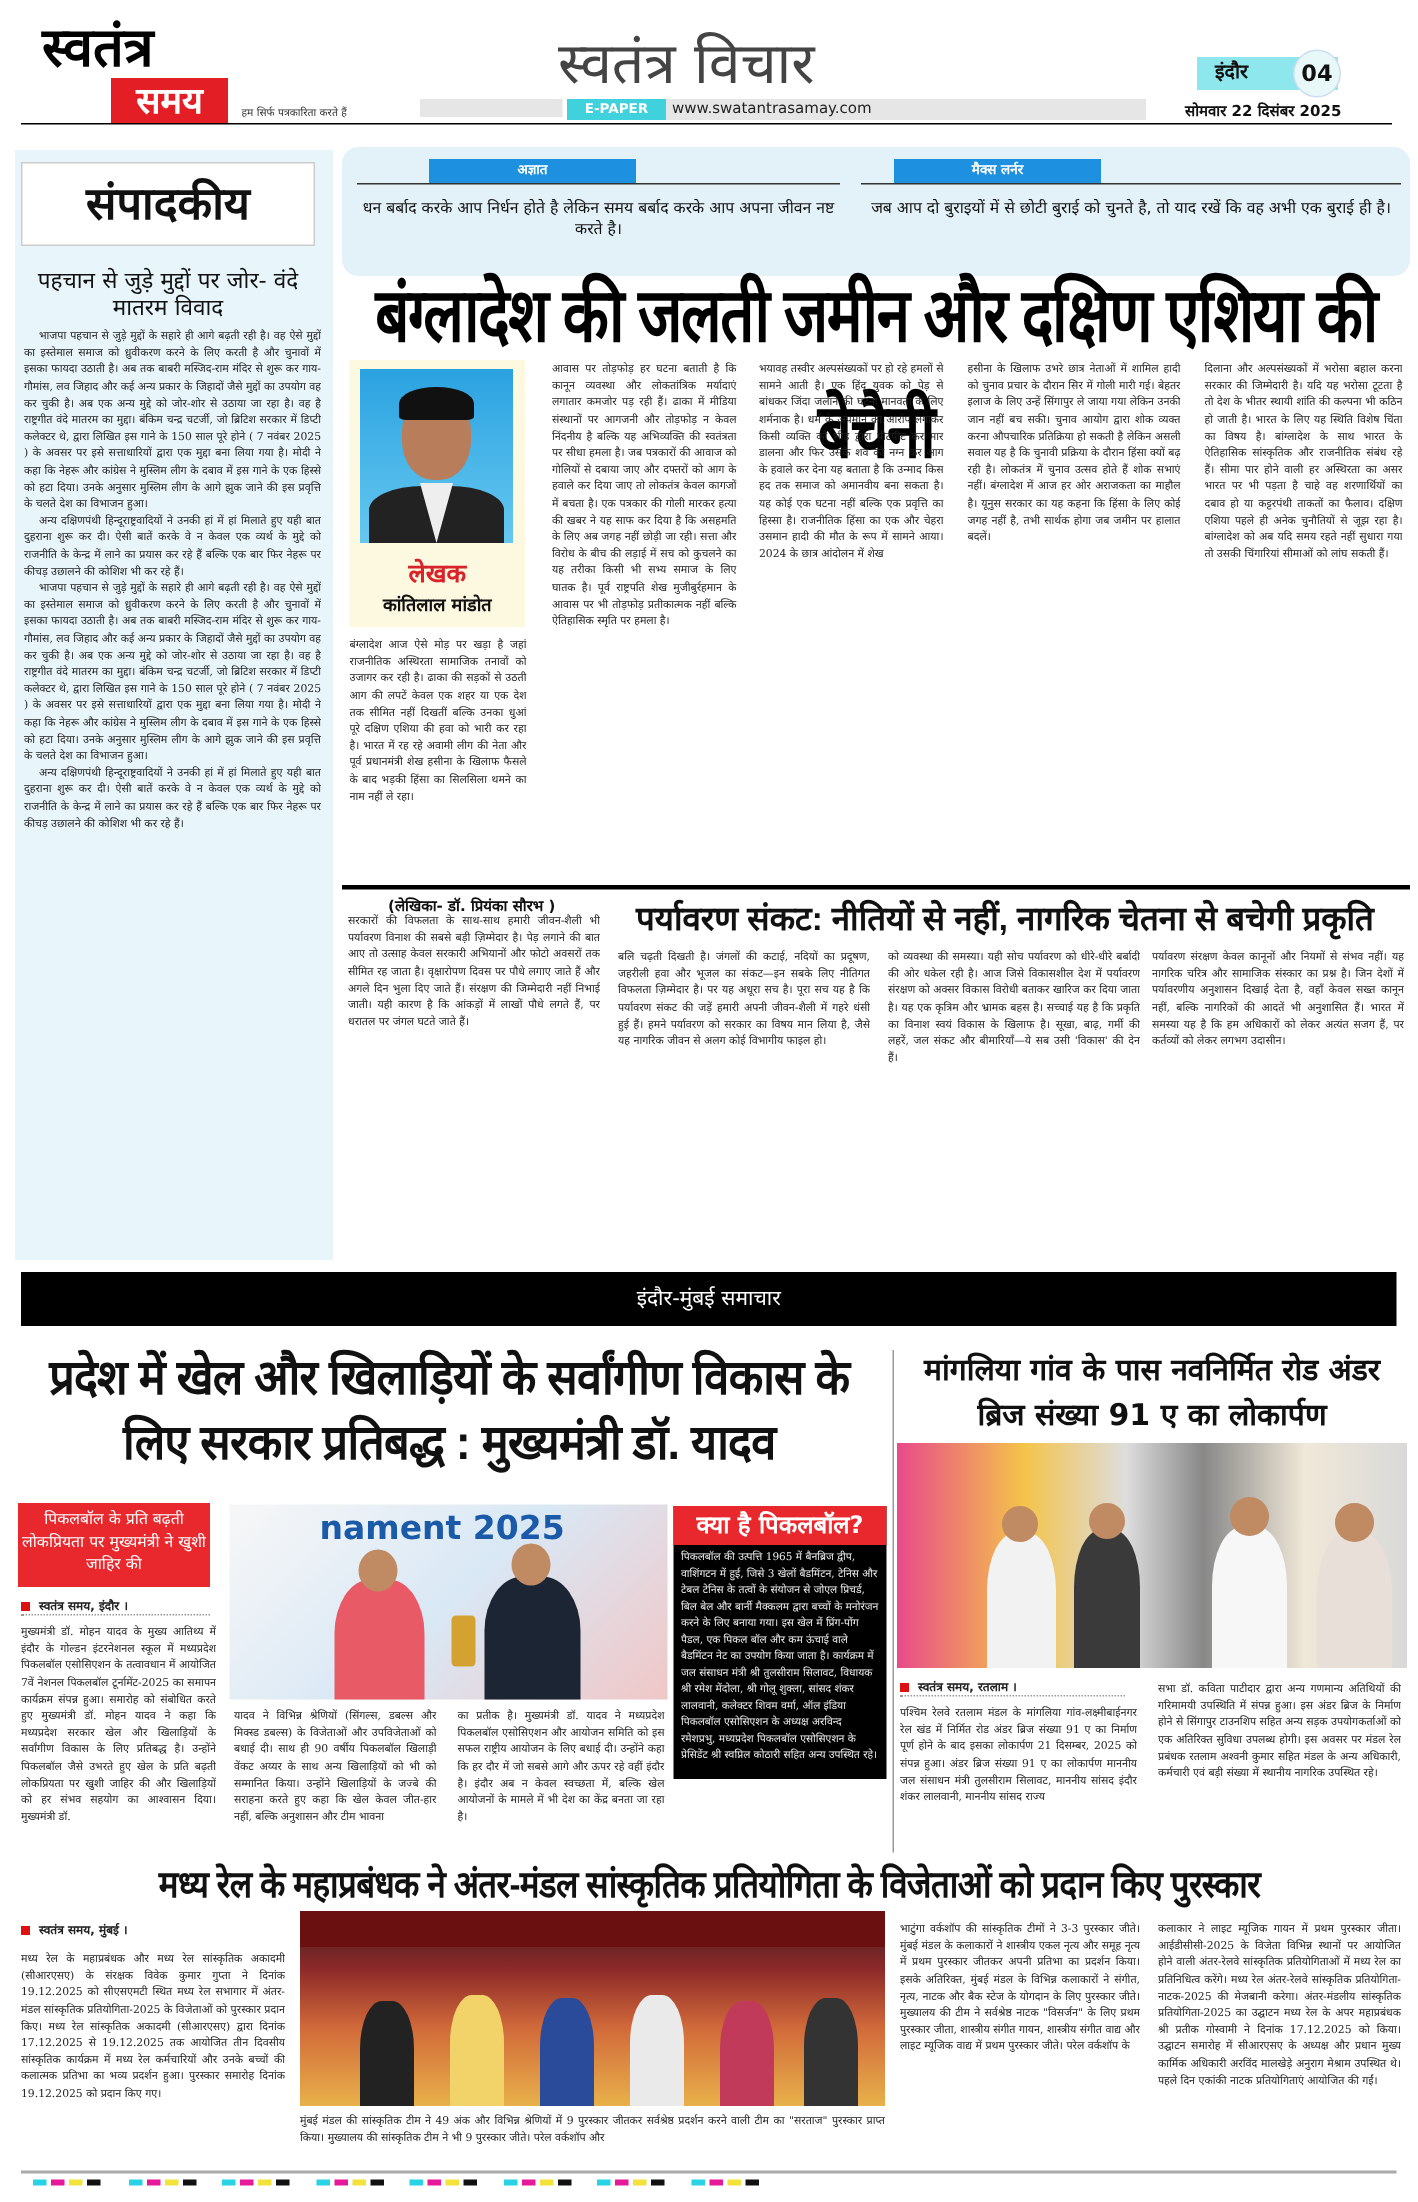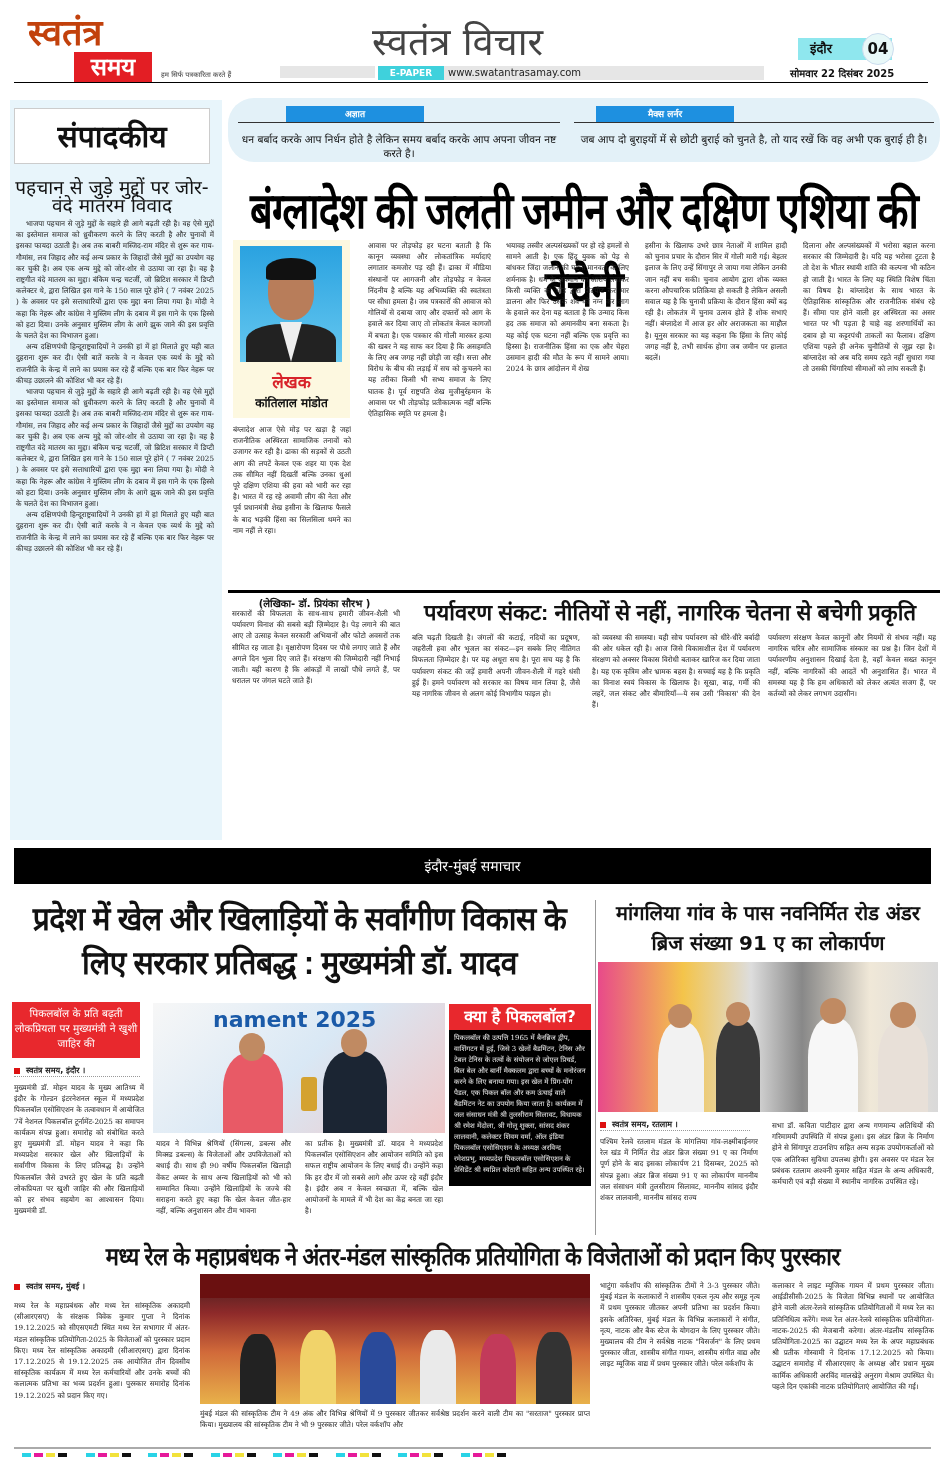--- a/index.html
+++ b/index.html
@@ -1,40 +1,40 @@
 <!DOCTYPE html>
 <html><head>
 <meta charset="utf-8">
 <style>
 *{box-sizing:border-box;margin:0;padding:0}
 body{width:945px;height:1468px;background:#fff;font-family:"DejaVu Sans",sans-serif;color:#111;position:relative;overflow:hidden}
 .abs{position:absolute}
 .txt{font-family:"DejaVu Serif",serif;font-size:7.2px;line-height:11.2px;color:#222;text-align:justify;overflow:hidden}
 .txt p{text-indent:10px}
 
-.logo-top{left:28px;top:12px;font-family:"DejaVu Serif",serif;font-weight:bold;font-size:36px;line-height:40px;color:#c2410c}
+.logo-top{left:28px;top:12px;font-family:"DejaVu Serif",serif;font-weight:bold;font-size:36px;line-height:40px;color:#000000}
 .logo-box{left:74px;top:52px;width:78px;height:30px;background:#e31e24;color:#fff;font-weight:bold;font-size:24px;line-height:30px;text-align:center;font-family:"DejaVu Serif",serif}
 .tagline{left:161px;top:70px;font-size:7px;color:#333;}
 .tagbar{left:280px;top:66px;width:95px;height:12px;background:#e6e6e6}
 .title{left:372px;top:20px;font-family:"DejaVu Sans",sans-serif;font-size:38px;line-height:44px;color:#444}
 .epaper{left:378px;top:66px;width:66px;height:14px;background:#3fd1dc;color:#fff;font-weight:bold;font-size:9px;text-align:center;line-height:14px}
 .url{left:444px;top:66px;width:320px;height:14px;background:#e6e6e6;font-size:10px;line-height:14px;padding-left:4px;color:#222}
 .city{left:798px;top:38px;width:94px;height:22px;background:#8fe7ee;font-weight:bold;font-size:13px;line-height:22px;padding-left:12px}
 .pagebadge{left:862px;top:33px;width:32px;height:32px;border-radius:50%;background:#e8f8f8;border:1px solid #cde;font-weight:bold;font-size:15px;line-height:30px;text-align:center}
 .date{left:790px;top:66px;font-size:10px;font-weight:bold}
 .mast-rule{left:14px;top:82px;width:914px;height:1px;background:#000}
 
-.quotes{left:228px;top:98px;width:712px;height:64px;background:#e3f1f8;border-radius:26px}
+.quotes{left:228px;top:98px;width:712px;height:86px;background:#e3f1f8;border-radius:11px}
 .qlabel{height:16px;background:#1e90e0;color:#fff;font-size:9px;font-weight:bold;line-height:16px;text-align:center}
 .qline{height:1px;background:#333}
 .qtext{font-size:10.5px;line-height:14px;text-align:center;color:#111}
 
 .edit-col{left:10px;top:100px;width:212px;height:740px;background:#e8f5fb}
 .edit-head{left:14px;top:108px;width:196px;height:56px;background:#fff;border:1px solid #ccc;font-family:"DejaVu Serif",serif;font-weight:bold;font-size:30px;line-height:56px;text-align:center}
-.edit-title{left:14px;top:178px;width:196px;font-size:19px;line-height:18px;text-align:center}
+.edit-title{left:14px;top:178px;width:196px;font-size:15px;line-height:18px;text-align:center}
 
 .headline{left:228px;top:172px;width:712px;height:64px;font-family:"Liberation Sans",sans-serif;font-weight:bold;font-size:40px;line-height:62px;letter-spacing:-1px;text-align:center;transform:scaleY(1.25);transform-origin:top;color:#000}
 .author-box{left:233px;top:240px;width:117px;height:178px;background:#fdf8e0}
 .photo{left:240px;top:246px;width:102px;height:116px;background:linear-gradient(#2aa2e0,#66c8f0);overflow:hidden}
 .face{left:28px;top:16px;width:46px;height:58px;border-radius:45%;background:#b87d5a}
 .hair{left:26px;top:12px;width:50px;height:22px;border-radius:50% 50% 10% 10%;background:#111}
 .suit{left:6px;top:78px;width:90px;height:40px;border-radius:40% 40% 0 0;background:#222}
 .shirt{left:40px;top:76px;width:22px;height:40px;background:#eee;clip-path:polygon(0 0,100% 0,50% 100%)}
 .lekhak{left:233px;top:370px;width:117px;text-align:center;color:#d8232a;font-weight:bold;font-size:17px}
 .lekhak-name{left:233px;top:394px;width:117px;text-align:center;font-size:12px;font-weight:bold}

